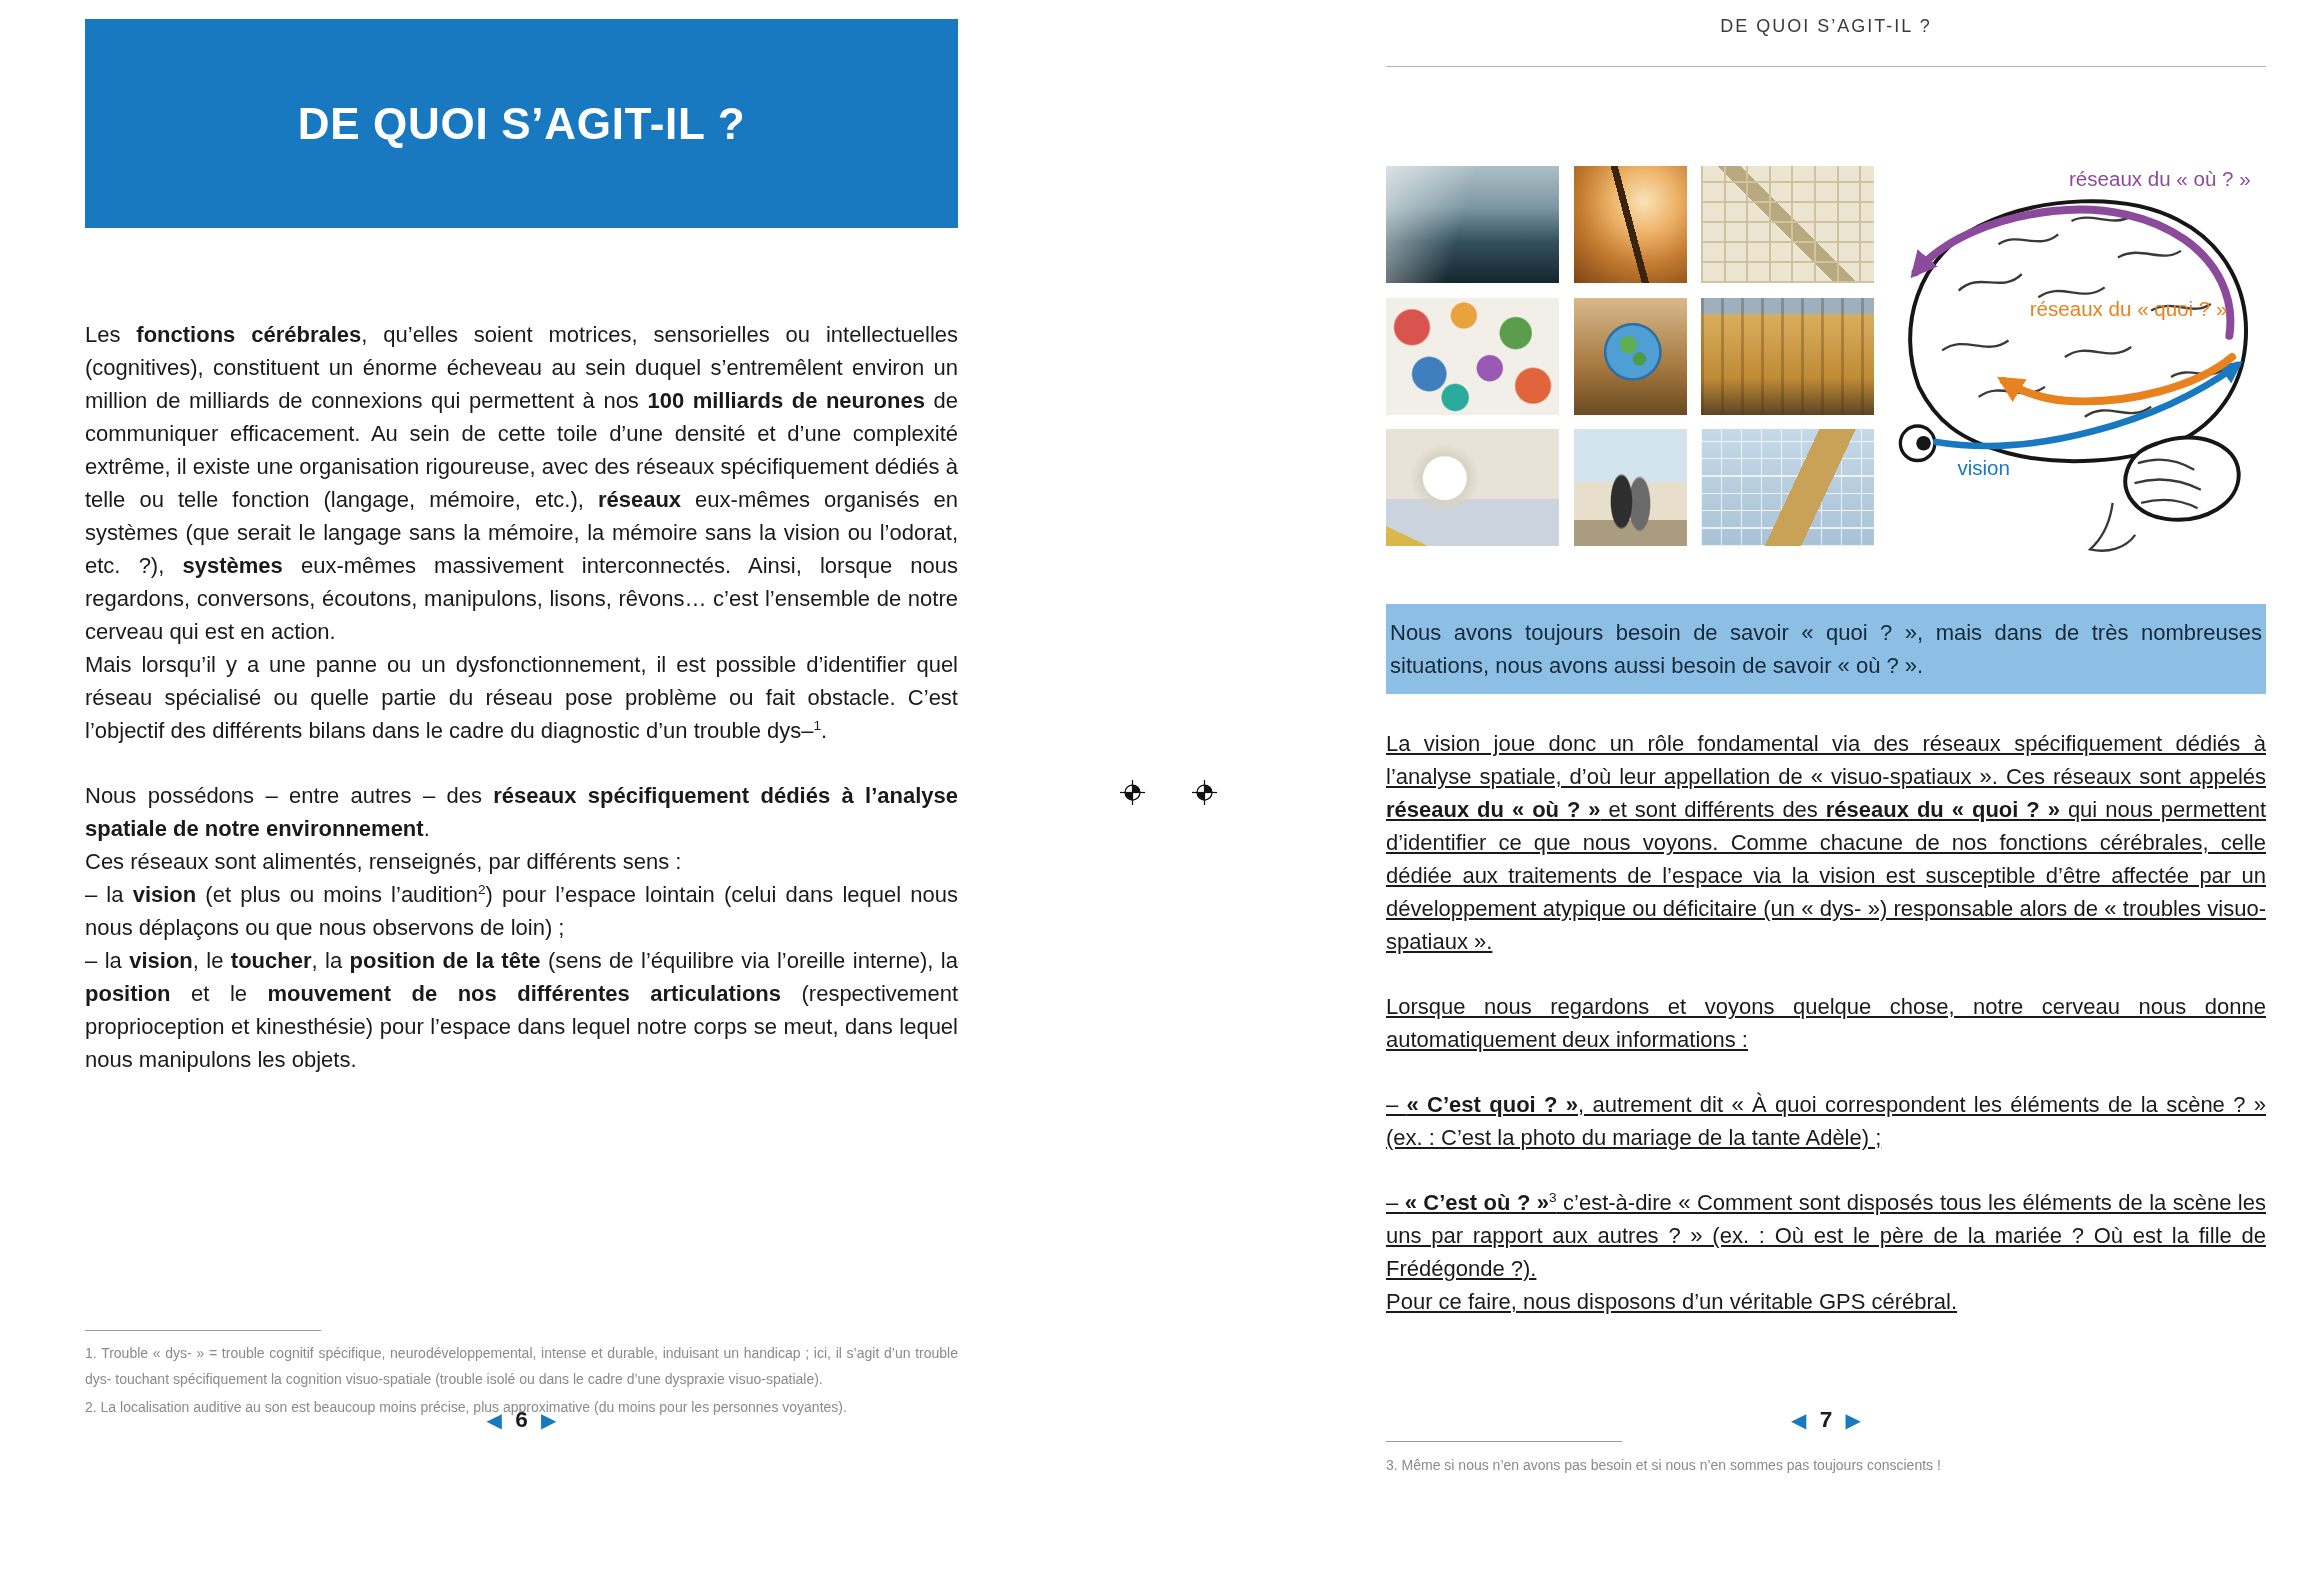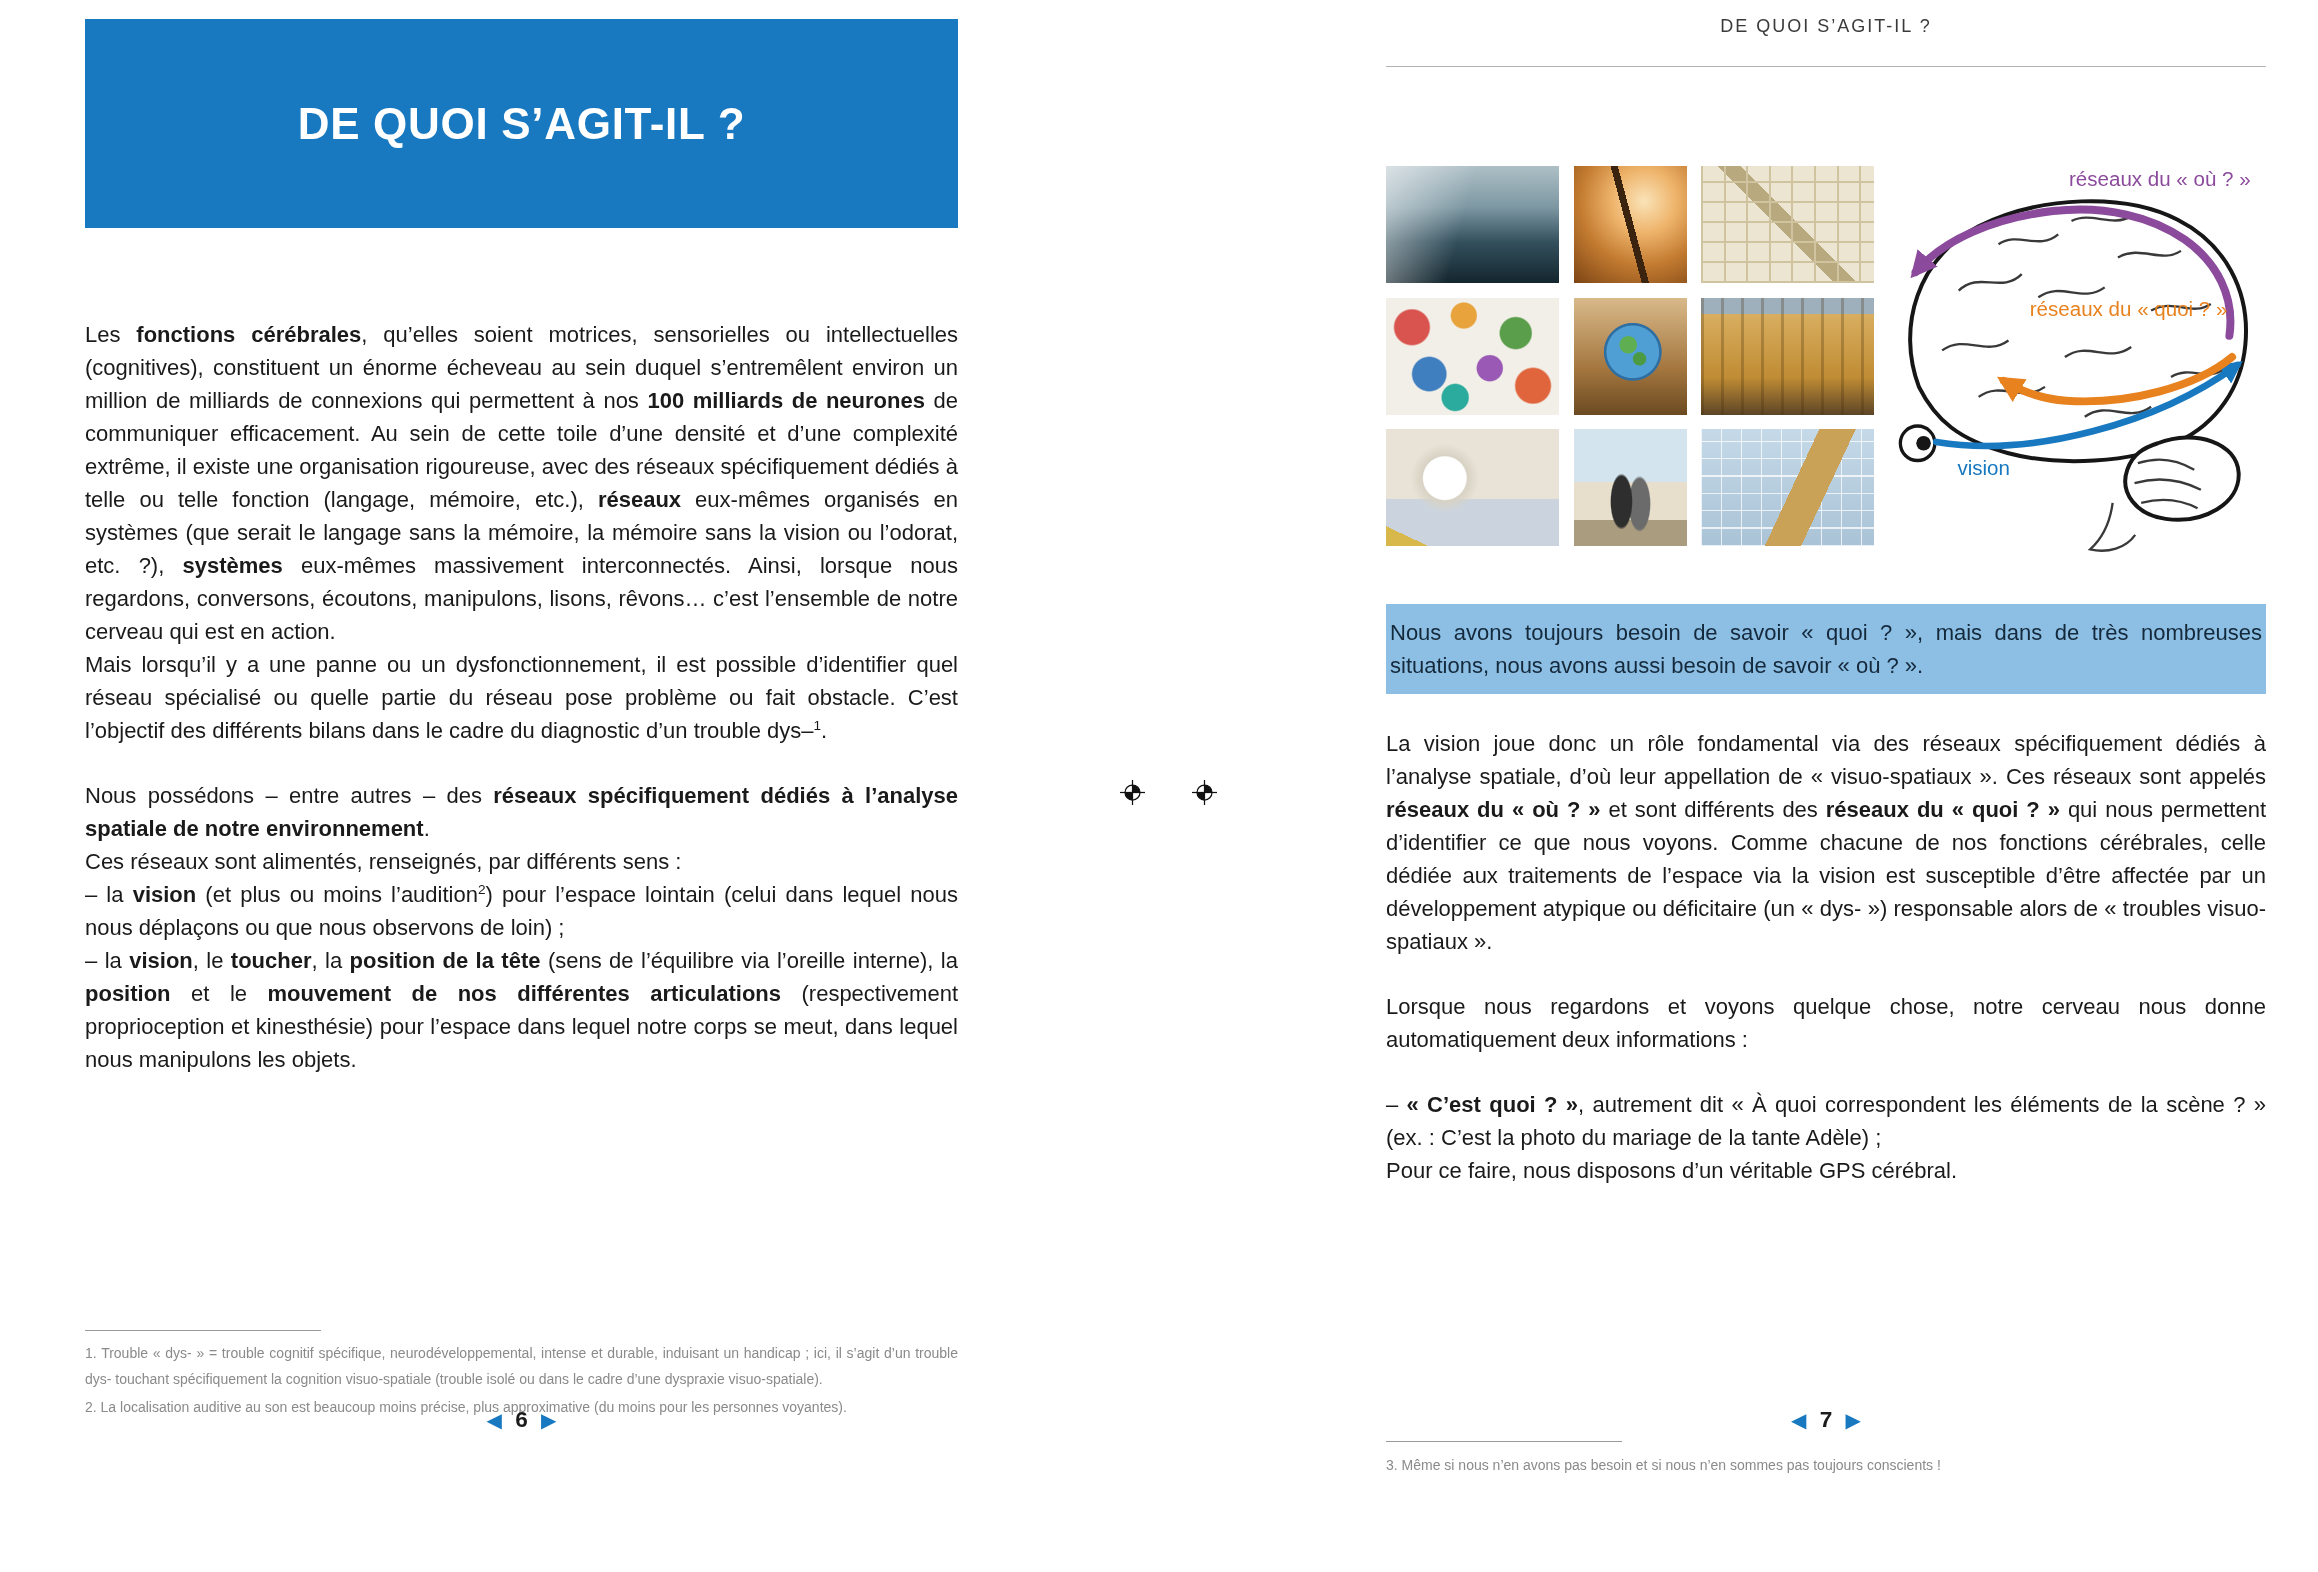--- a/index.html
+++ b/index.html
@@ -14,21 +14,21 @@
 
   
   .title-banner {
     position:absolute; left:0; top:19px; width:100%; height:209px;
     background:#1878c0; display:flex; align-items:center; justify-content:center;
   }
   .title-banner h1 { color:#ffffff; font-size:44px; font-weight:bold; letter-spacing:0.7px; }
 
   .body-text { position:absolute; left:0; width:100%; font-size:22px; line-height:33px; text-align:justify; }
   #left-body  { top:306px;margin-top:12px; }
-  #right-body { top:727px; }
+  #right-body { top:727px;text-decoration:underline; }
   .body-text p { margin:0; }
   .body-text p.gap { margin-top:32px; }
   sup { font-size:0.62em; vertical-align:super; line-height:0; }
 
   .fn-rule { position:absolute; left:0; width:236px; border-top:1.3px solid #9b9b9b; }
   .footnotes { position:absolute; left:0; width:100%; font-size:14px; line-height:26px; color:#8a8a8a; text-align:justify; }
   .footnotes p { margin:0; }
   .footnotes p.fn-gap { margin-top:2px; }
 
   .pager { position:absolute; bottom:5.3px; left:0; width:100%; display:flex; align-items:center; justify-content:center; gap:13.3px; }
@@ -218,20 +218,21 @@
     <text x="525" y="238" text-anchor="end" fill="#e8821e">réseaux du « quoi ? »</text>
     <text x="118" y="478" text-anchor="start" fill="#1878c0">vision</text>
   </svg>
 
   <div id="highlight-box">Nous avons toujours besoin de savoir « quoi ? », mais dans de très nombreuses situations, nous avons aussi besoin de savoir « où ? ».</div>
 
   <div class="body-text" id="right-body">
     <p>La vision joue donc un rôle fondamental via des réseaux spécifiquement dédiés à l’analyse spatiale, d’où leur appellation de « visuo-spatiaux ». Ces réseaux sont appelés <b>réseaux du « où ? »</b> et sont différents des <b>réseaux du « quoi ? »</b> qui nous permettent d’identifier ce que nous voyons. Comme chacune de nos fonctions cérébrales, celle dédiée aux traitements de l’espace via la vision est susceptible d’être affectée par un développement atypique ou déficitaire (un « dys- ») responsable alors de « troubles visuo-spatiaux ».</p>
     <p class="gap">Lorsque nous regardons et voyons quelque chose, notre cerveau nous donne automatiquement deux informations :</p>
     <p class="gap">– <b>« C’est quoi ? »</b>, autrement dit « À quoi correspondent les éléments de la scène ? » (ex. : C’est la photo du mariage de la tante Adèle) ;</p>
+    <p class="gap">– <b>« C’est où ? »</b><sup>3</sup> c’est-à-dire « Comment sont disposés tous les éléments de la scène les uns par rapport aux autres ? » (ex. : Où est le père de la mariée ? Où est la fille de Frédégonde ?).</p>
     <p>Pour ce faire, nous disposons d’un véritable GPS cérébral.</p>
   </div>
 
   <div class="fn-rule" style="top:1441px;"></div>
   <div class="footnotes" style="top:1452px;">
     <p>3. Même si nous n’en avons pas besoin et si nous n’en sommes pas toujours conscients !</p>
   </div>
 
   <div class="pager">
     <span class="tri">◀</span>

